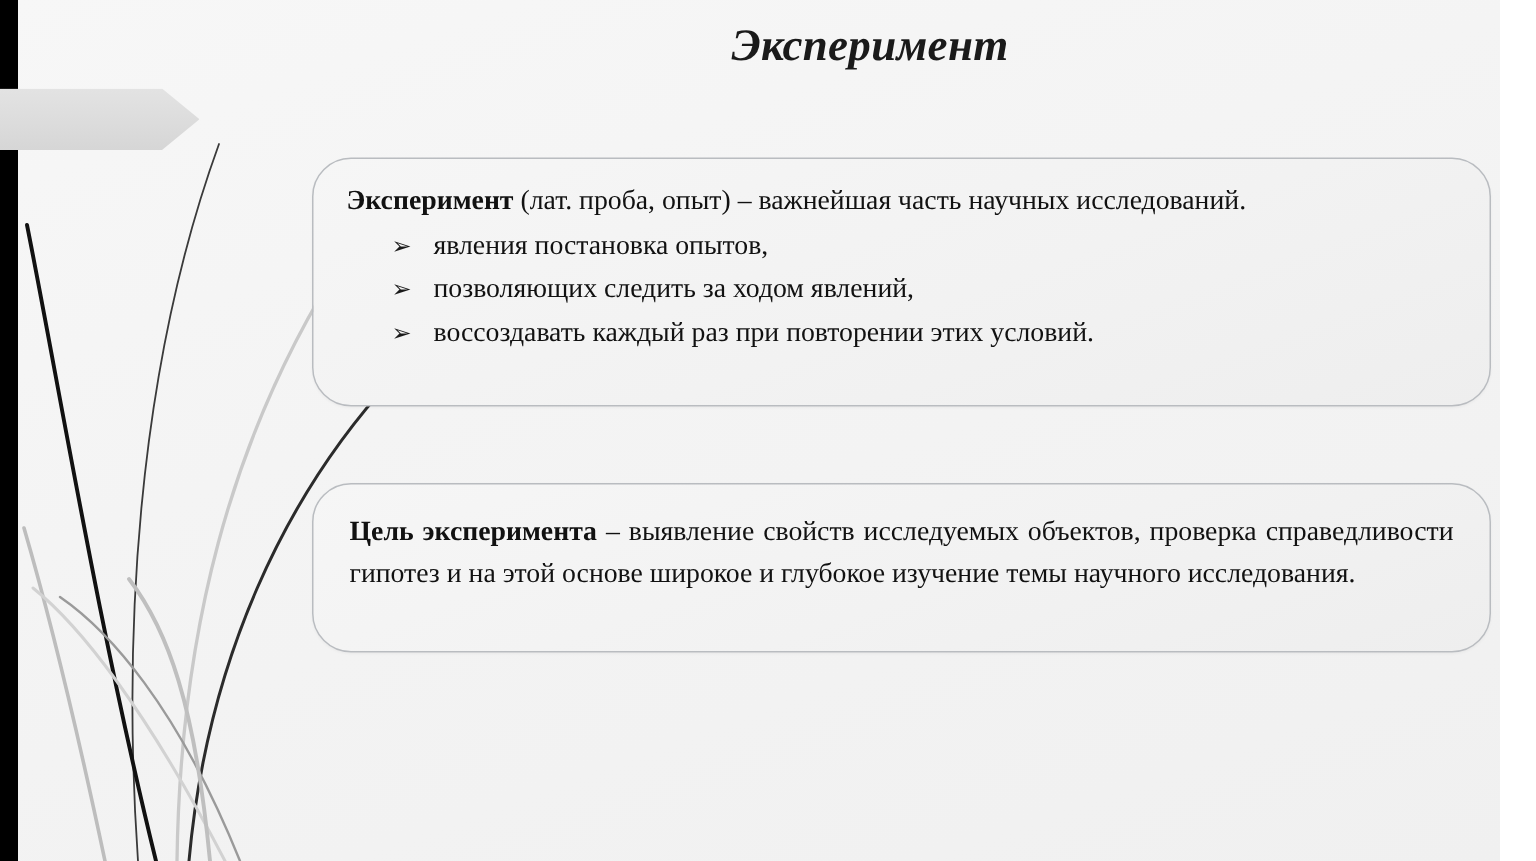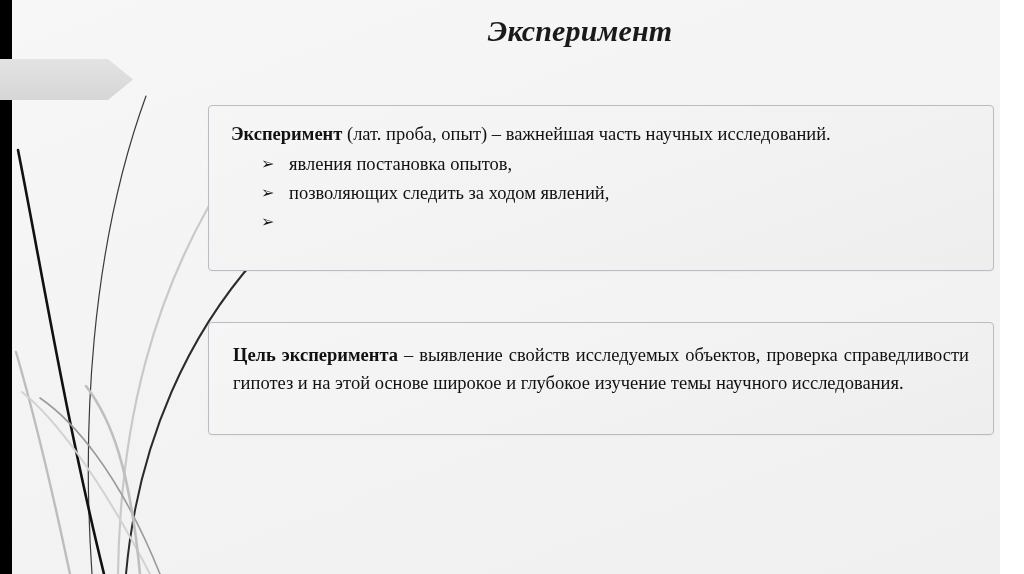--- a/index.html
+++ b/index.html
@@ -69,21 +69,21 @@
     letter-spacing: 0.2px;
     z-index: 6;
     white-space: nowrap;
   }
 
   
   .box {
     position: absolute;
     background: linear-gradient(160deg, #f6f6f6 0%, #f2f2f2 55%, #eeeeee 100%);
     border: 1px solid #b9bcc0;
-    border-radius: 4px;
+    border-radius: 26px;
     box-sizing: border-box;
     z-index: 6;
     box-shadow: 0 1px 2px rgba(0,0,0,0.04);
   }
 
   #box-definition {
     left: 208px;
     top: 105px;
     width: 786px;
     height: 166px;
@@ -178,20 +178,21 @@
       <li>
         <span class="bullet-glyph">➢</span>
         <span>явления постановка опытов,</span>
       </li>
       <li>
         <span class="bullet-glyph">➢</span>
         <span class="cont-line">позволяющих следить за ходом явлений,</span>
       </li>
       <li>
         <span class="bullet-glyph">➢</span>
+        <span>воссоздавать каждый раз при повторении этих условий.</span>
       </li>
     </ul>
   </div>
 
   <div class="box" id="box-goal">
     <p class="goal-text">
       <span class="term">Цель эксперимента</span><span> – выявление свойств исследуемых объектов, проверка справедливости гипотез и на этой основе широкое и глубокое изучение темы научного исследования.</span>
     </p>
   </div>
 

